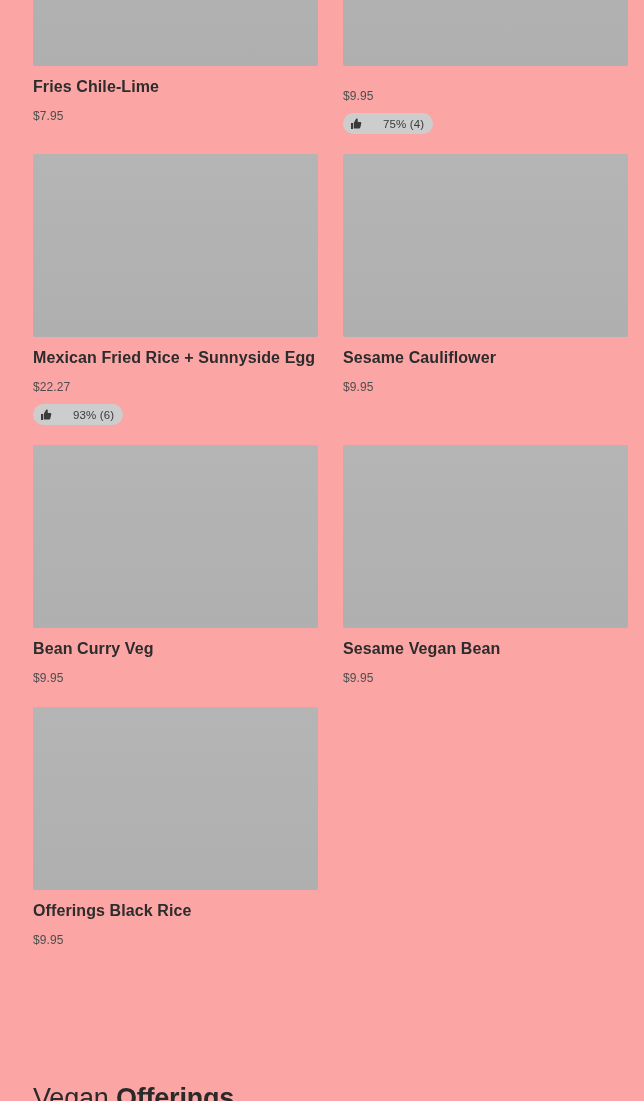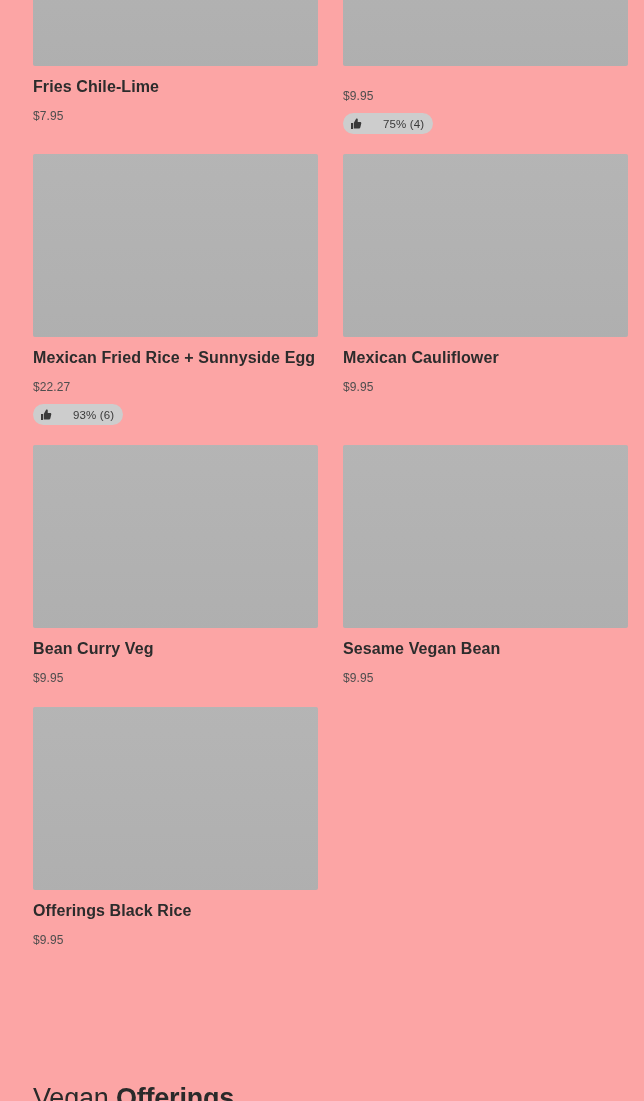--- a/index.html
+++ b/index.html
@@ -159,21 +159,21 @@
                 <path fill="#3a3a3a" d="M2 10h4v12H2z"></path>
                 <path fill="#3a3a3a" d="M7.5 10.2 12.2 1.6c.9-1.5 3.3-.8 3.3 1v5.2h4.9c1.5 0 2.6 1.4 2.2 2.9l-2 8.1c-.3 1.2-1.3 2-2.5 2H7.5z"></path>
               </svg>
             </span>
             <span class="rating-text">93% (6)</span>
           </div></div>
       </div>
       <div class="menu-card">
         <div class="card-media"></div>
         <div class="card-body">
-          <div class="card-title">Mexican Cauliflower</div>
+          <div class="card-title">Sesame Cauliflower</div>
           <div class="card-price">$9.95</div>
         </div>
       </div>
       <div class="menu-card">
         <div class="card-media"></div>
         <div class="card-body">
           <div class="card-title">Bean Curry Veg</div>
           <div class="card-price">$9.95</div>
         </div>
       </div>

